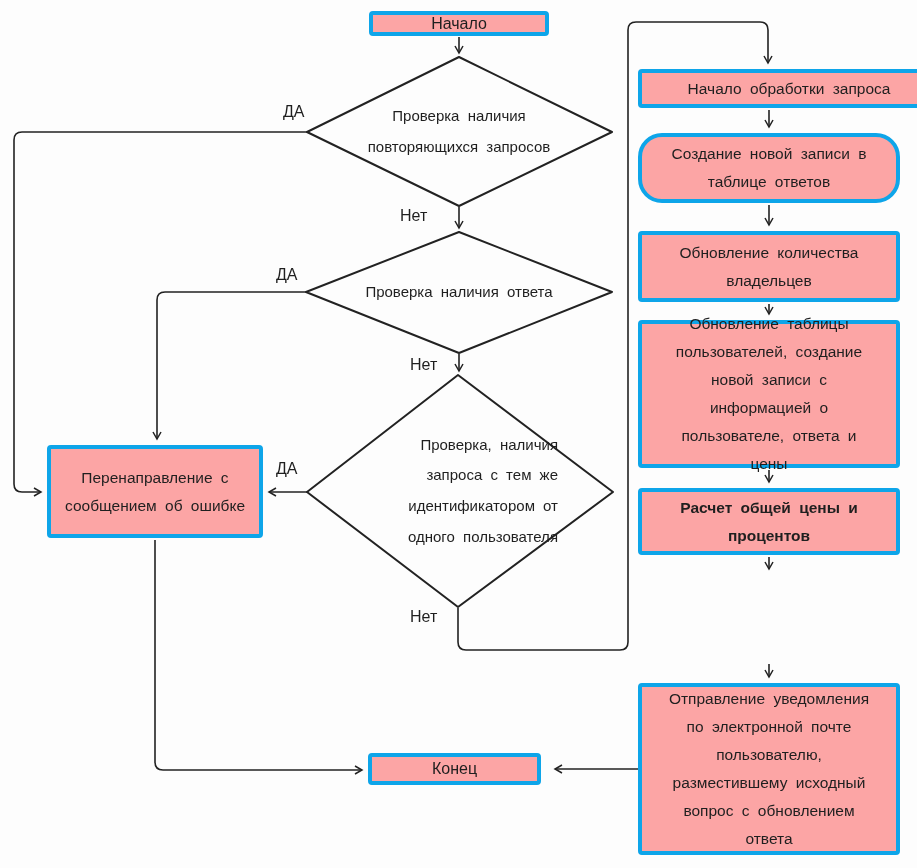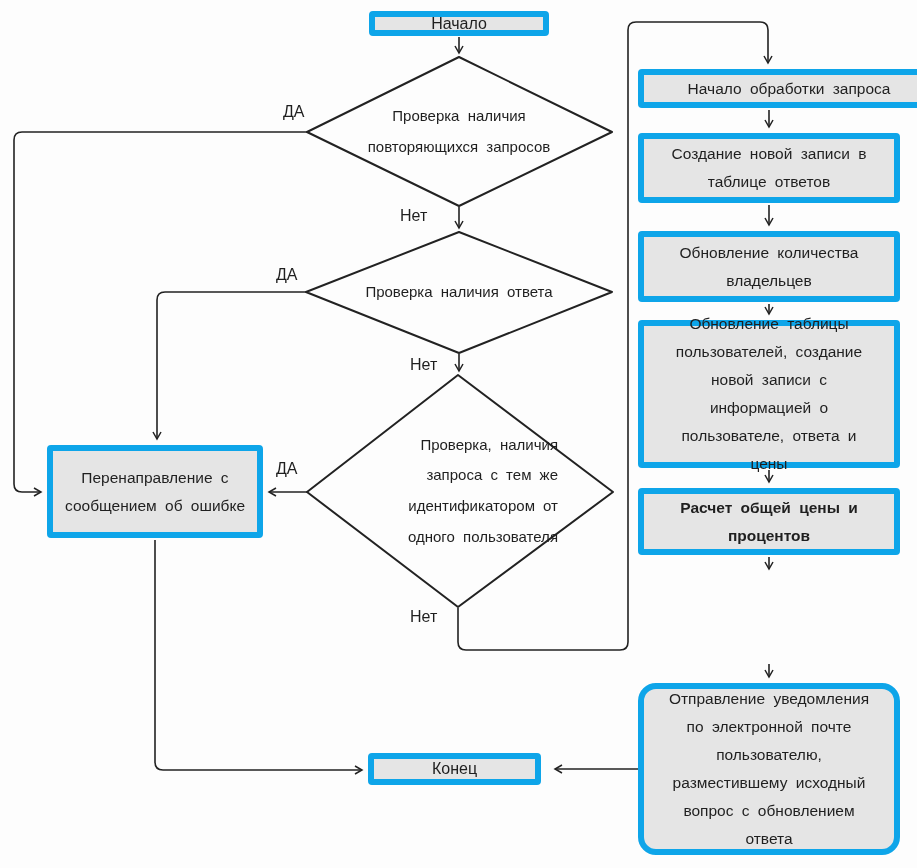--- a/index.html
+++ b/index.html
@@ -4,21 +4,21 @@
 <style>
   html,body { margin:0; padding:0; background:#ffffff; }
   .canvas {
     position:relative; width:917px; height:868px; background:#fdfdfd;
     font-family:"Liberation Sans", sans-serif; color:#1f1f1f; overflow:hidden;
   }
   svg.wires { position:absolute; left:0; top:0; }
   .node {
     position:absolute; box-sizing:border-box;
     display:flex; align-items:center; justify-content:center; text-align:center;
-    border:6px solid #0ea5e9; border-radius:4px; background:#e5e5e5;
+    border:4px solid #0ea5e9; border-radius:4px; background:#fca5a5;
     font-size:15.5px; line-height:1.8; word-spacing:4px;
   }
   .terminal { font-size:16px; line-height:1.2; }
   .dtext {
     position:absolute; box-sizing:border-box;
     display:flex; align-items:center; justify-content:center; text-align:center;
     font-size:15px; line-height:2.05; word-spacing:4px;
   }
   .lbl { position:absolute; font-size:16px; word-spacing:2px; }
 </style>
@@ -69,19 +69,19 @@
   <div class="lbl" style="left:283px; top:103px;">ДА</div>
   <div class="lbl" style="left:400px; top:207px;">Нет</div>
   <div class="lbl" style="left:276px; top:266px;">ДА</div>
   <div class="lbl" style="left:410px; top:356px;">Нет</div>
   <div class="lbl" style="left:276px; top:460px;">ДА</div>
   <div class="lbl" style="left:410px; top:608px;">Нет</div>
 
   <div class="node" style="left:47px; top:445px; width:216px; height:93px; padding:8px 10px;">Перенаправление с сообщением об ошибке</div>
 
   <div class="node" style="left:638px; top:69px; width:302px; height:39px; padding:0 2px;">Начало обработки запроса</div>
-  <div class="node" style="left:638px; top:133px; width:262px; height:70px; padding:0 20px;">Создание новой записи в таблице ответов</div>
+  <div class="node" style="left:638px; top:133px; width:262px; height:70px; padding:0 20px;border-radius:24px;">Создание новой записи в таблице ответов</div>
   <div class="node" style="left:638px; top:320px; width:262px; height:148px; padding:0 18px;">Обновление таблицы пользователей, создание новой записи с информацией о пользователе, ответа и цены</div>
   <div class="node" style="left:638px; top:231px; width:262px; height:71px; padding:0 24px;">Обновление количества владельцев</div>
   <div class="node" style="left:638px; top:488px; width:262px; height:67px; padding:0 34px;font-weight:bold;">Расчет общей цены и процентов</div>
-  <div class="node" style="left:638px; top:683px; width:262px; height:172px; padding:0 18px;border-radius:18px;">Отправление уведомления по электронной почте пользователю, разместившему исходный вопрос с обновлением ответа</div>
+  <div class="node" style="left:638px; top:683px; width:262px; height:172px; padding:0 18px;">Отправление уведомления по электронной почте пользователю, разместившему исходный вопрос с обновлением ответа</div>
 
 </div>
 
 </body></html>

